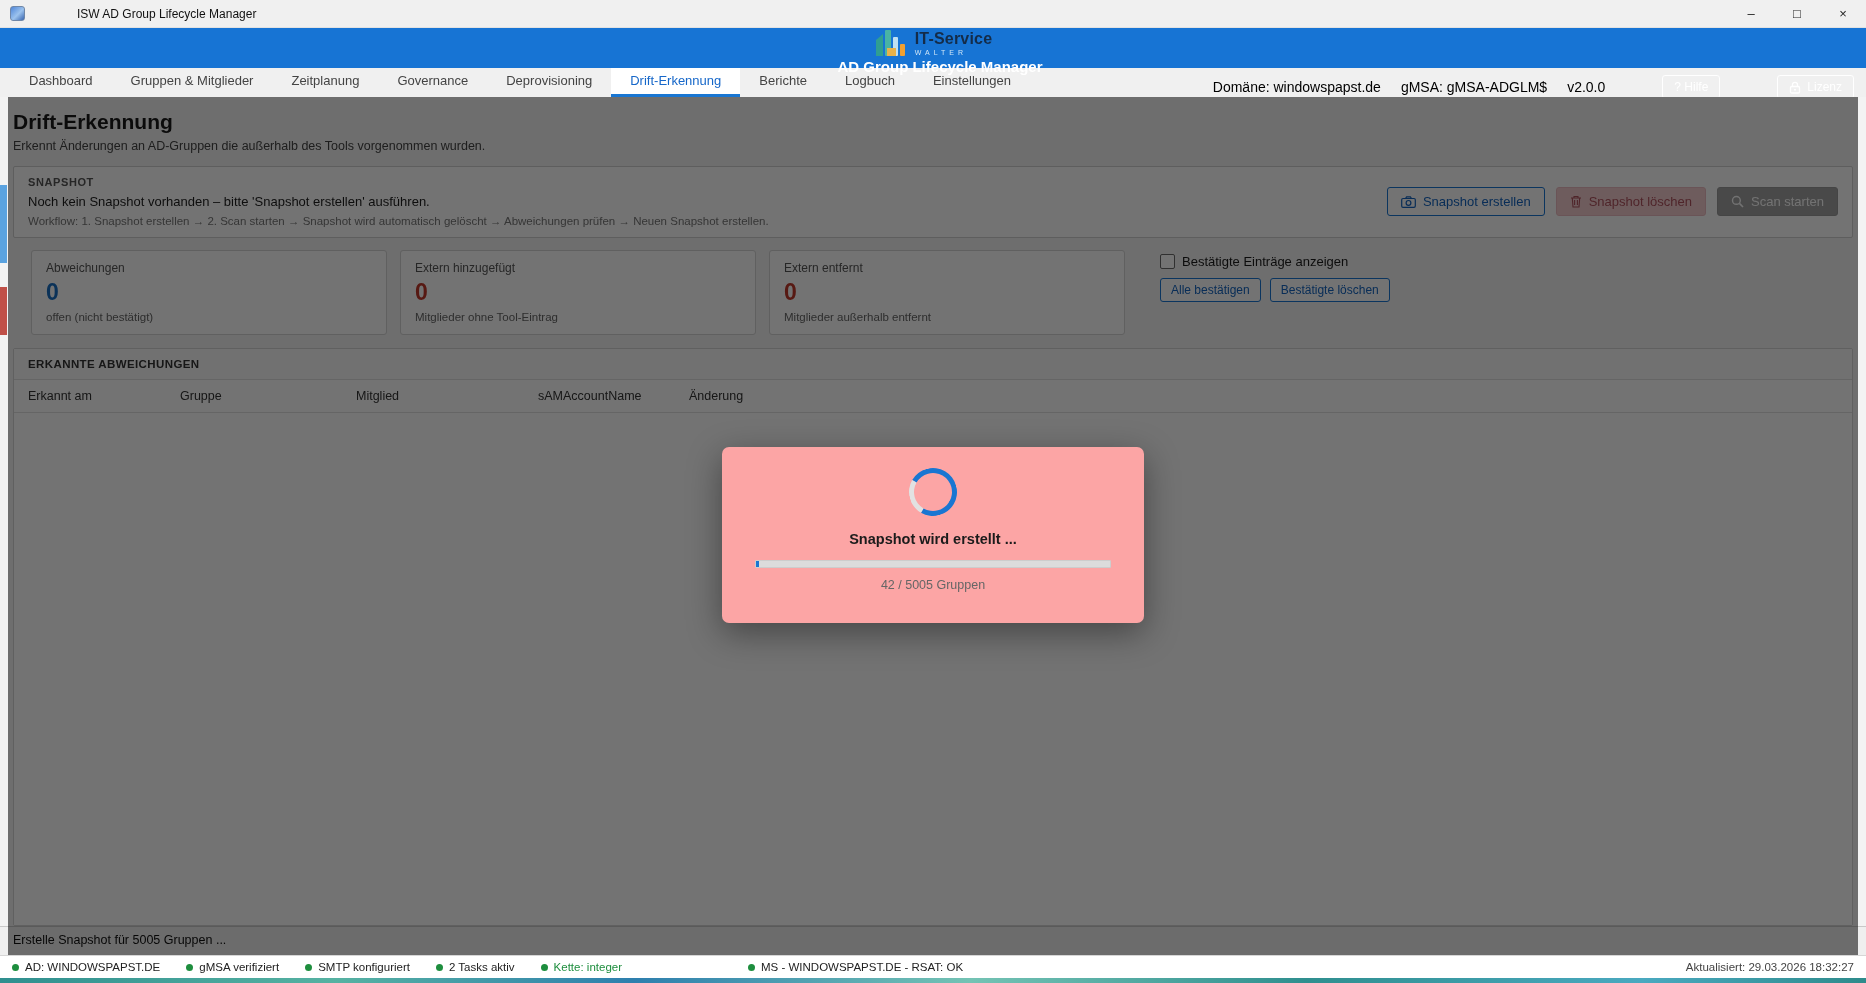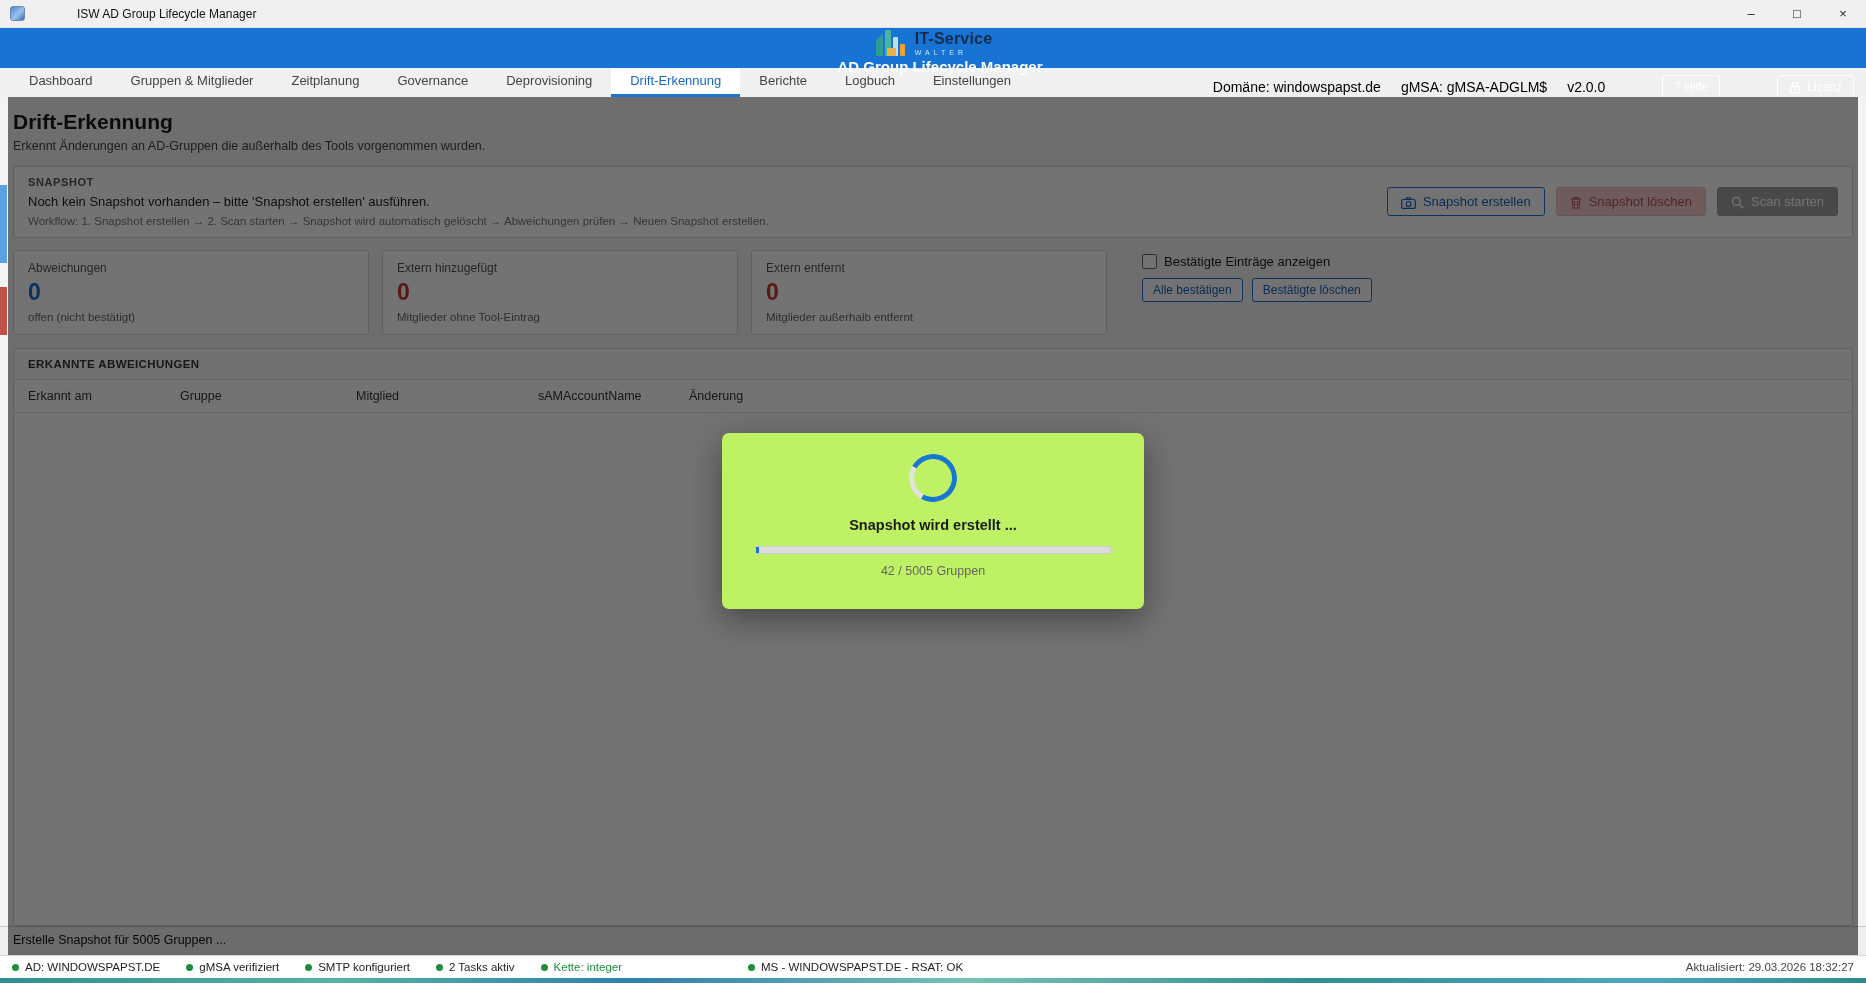--- a/index.html
+++ b/index.html
@@ -41,27 +41,27 @@
   .content-inner { padding:0 13px; display:flex; flex-direction:column; flex:1; min-height:0; }
   .page-title { font-size:21px; font-weight:bold; color:#1a1a1a; margin-top:13px; }
   .page-subtitle { font-size:12.5px; color:#444; margin-top:5px; }
 
   .snapshot-panel { margin-top:13px; background:#fff; border:1px solid #d0d0d0; border-radius:2px;
     padding:9px 14px 10px; display:flex; align-items:center; }
   .sp-label { font-size:11px; color:#555; letter-spacing:.6px; font-weight:bold; }
   .sp-message { font-size:13px; color:#1d1d1d; margin-top:6px; }
   .sp-workflow { font-size:11.5px; color:#777; margin-top:6px; }
   .sp-buttons { margin-left:auto; display:flex; gap:11px; align-items:center; }
-  .btn { font-size:13px; border-radius:3px; padding:6px 13px; display:flex; align-items:flex-end;
+  .btn { font-size:13px; border-radius:3px; padding:6px 13px; display:flex; align-items:center;
     gap:7px; cursor:pointer; white-space:nowrap; }
   .btn-primary-outline { background:#fff; border:1px solid #1976d2; color:#1565c0; }
   .btn-danger-disabled { background:#f3c8cc; border:1px solid #eab6bb; color:#a94450; opacity:.92; }
   .btn-gray-disabled { background:#a3a3a3; border:1px solid #9a9a9a; color:#fdfdfd; }
 
-  .stats-row { margin-top:12px; display:flex; gap:13px; align-items:flex-start; }
+  .stats-row { margin-top:12px; display:flex; gap:13px; align-items:flex-start;margin-left:18px; }
   .stat-card { width:356px; background:#fff; border:1px solid #d4d4d4; border-radius:3px;
     padding:10px 14px 11px; }
   .stat-label { font-size:12px; color:#555; }
   .stat-value { font-size:23px; font-weight:bold; margin-top:4px; }
   .stat-sub { font-size:11.5px; color:#666; margin-top:5px; }
   .filter-panel { margin-left:22px; padding-top:4px; }
   .chk-row { display:flex; align-items:center; gap:7px; cursor:pointer; }
   .chk-box { width:15px; height:15px; background:#fff; border:1px solid #6c6c6c; border-radius:2px; }
   .chk-label { font-size:13px; color:#1c1c1c; }
   .filter-buttons { display:flex; gap:9px; margin-top:9px; }
@@ -80,22 +80,22 @@
   .content-footer { border-top:1px solid #c8c8c8; background:#efefef;
     padding:6px 13px 8px; font-size:12.5px; color:#101010; }
 
   
   .dim-overlay { position:absolute; top:0; bottom:0; left:8px; right:8px;
     background:rgba(0,0,0,.55); z-index:10; }
   .edge-frag-blue { position:absolute; left:0; top:88px; width:7px; height:78px; background:#5ba3e0; }
   .edge-frag-red { position:absolute; left:0; top:190px; width:7px; height:48px; background:#c05048; }
 
   
-  .modal { position:absolute; left:50%; top:336px; transform:translateX(-50%);
-    width:422px; height:176px; background:#bef264; border-radius:7px; z-index:30;
+  .modal { position:absolute; left:50%; top:350px; transform:translateX(-50%);
+    width:422px; height:176px; background:#fca5a5; border-radius:7px; z-index:30;
     box-shadow:0 10px 34px rgba(0,0,0,.4); text-align:center; }
   .spinner { width:48px; height:48px; border-radius:50%; margin:21px auto 0;
     border:5px solid #1976d2; border-left-color:#e2e2e2; transform:rotate(-15deg); }
   .modal-title { font-size:14.5px; font-weight:bold; color:#1b1b1b; margin-top:15px; }
   .progress-track { margin:13px 33px 0; height:8px; background:#dcdcdc;
     border:1px solid #cdcdcd; border-radius:1px; overflow:hidden; }
   .progress-fill { height:100%; background:#1976d2; width:1%; }
   .modal-sub { font-size:12.5px; color:#666; margin-top:10px; }
 
   

